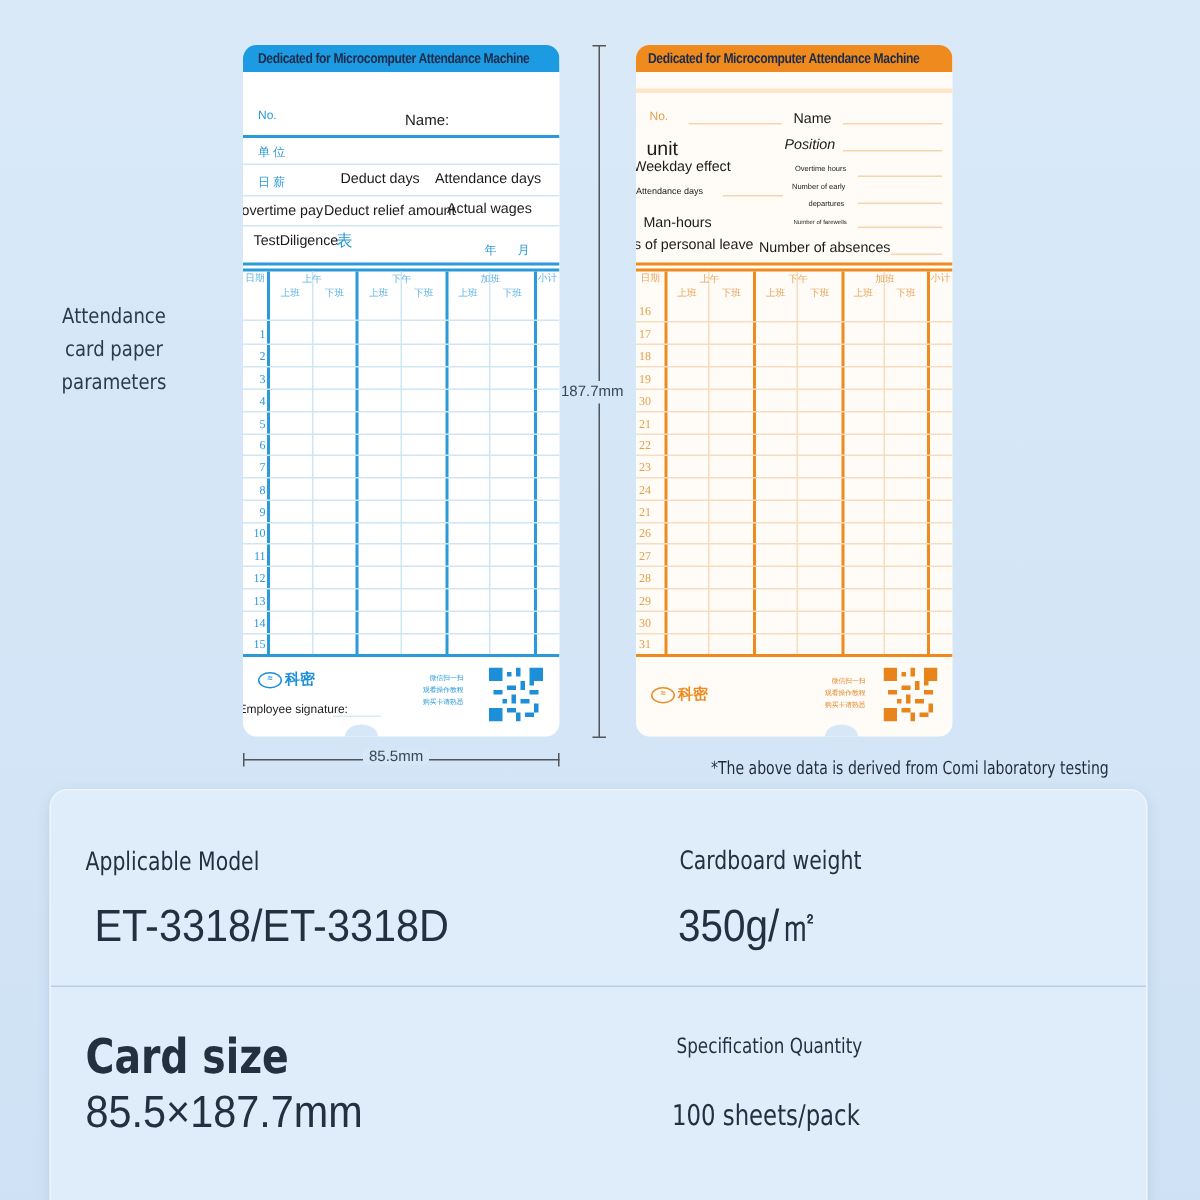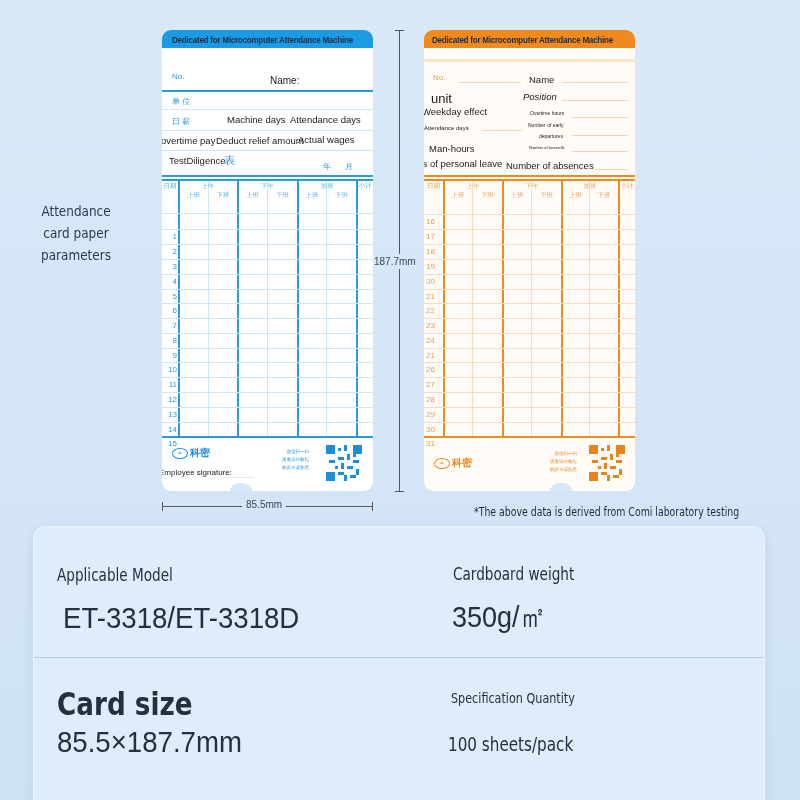--- a/index.html
+++ b/index.html
@@ -50,21 +50,21 @@
   .grid { position: absolute; left: 0; right: 0; }
   .grid .vl { position: absolute; top: 0; bottom: 0; width: 1px; }
   .grid .vl.thick { width: 2px; }
   .card-blue .grid .vl { background: #cfe6f6; }
   .card-blue .grid .vl.thick { background: #2a9ad8; }
   .card-orange .grid .vl { background: #f7dcc0; }
   .card-orange .grid .vl.thick { background: #ee8a1e; }
   .grid .row { position: absolute; left: 0; right: 0; height: 14.8px; }
   .card-blue .grid .row { border-bottom: 1px solid #cfe6f6; }
   .card-orange .grid .row { border-bottom: 1px solid #f7dcc0; }
-  .grid .rn { position: absolute; left: 0; width: 15px; text-align: right; font-size: 8px; top: 17px; }
+  .grid .rn { position: absolute; left: 0; width: 15px; text-align: right; font-size: 8px; top: 3px; font-family: Liberation Serif, serif; }
   .card-blue .grid .rn { color: #2a9ad8; }
   .card-orange .grid .rn { color: #e4a04a; left: 2px; text-align: left; }
   .gh { position: absolute; font-size: 6.5px; text-align: center; }
   .card-blue .gh { color: #5fb3e4; }
   .card-orange .gh { color: #e7a55a; }
 
   .logo { position: absolute; display: flex; align-items: center; gap: 2px; font-size: 10px; font-weight: bold; }
   .card-blue .logo { color: #1c8fd8; }
   .card-orange .logo { color: #ee8a1e; }
   .logo .mark { width: 16px; height: 11px; border: 1.5px solid currentColor; border-radius: 50%; font-size: 6px; line-height: 8px; text-align: center; }
@@ -108,21 +108,21 @@
 <div class="card card-blue">
   <div class="card-header">
       <span>Dedicated for Microcomputer Attendance Machine</span>
     </div>
   <span class="fld sm blue" style="left:10px;top:42px;font-size:8px;">No.</span>
   <span class="fld" style="left:108px;top:45px;">Name:</span>
   <div class="hl strong" style="top:60px;"></div>
   <span class="fld blue" style="left:10px;top:66px;font-size:8px;">单 位</span>
   <div class="hl" style="top:79px;"></div>
   <span class="fld blue" style="left:10px;top:86px;font-size:8px;">日 薪</span>
-  <span class="fld" style="left:65px;top:84px;font-size:9.5px;">Machine days</span>
+  <span class="fld" style="left:65px;top:84px;font-size:9.5px;">Deduct days</span>
   <span class="fld" style="left:128px;top:84px;font-size:9.5px;">Attendance days</span>
   <div class="hl" style="top:100px;"></div>
   <span class="fld" style="left:-1px;top:105px;font-size:9.5px;">overtime pay</span>
   <span class="fld" style="left:54px;top:105px;font-size:9.5px;">Deduct relief amount</span>
   <span class="fld" style="left:136px;top:104px;font-size:9.5px;">Actual wages</span>
   <div class="hl" style="top:120px;"></div>
   <span class="fld" style="left:7px;top:125px;font-size:9.5px;">TestDiligence</span>
   <span class="fld blue" style="left:62px;top:123px;font-size:11px;">表</span>
   <span class="fld blue" style="left:161px;top:131px;font-size:8px;">年</span>
   <span class="fld blue" style="left:183px;top:131px;font-size:8px;">月</span>

